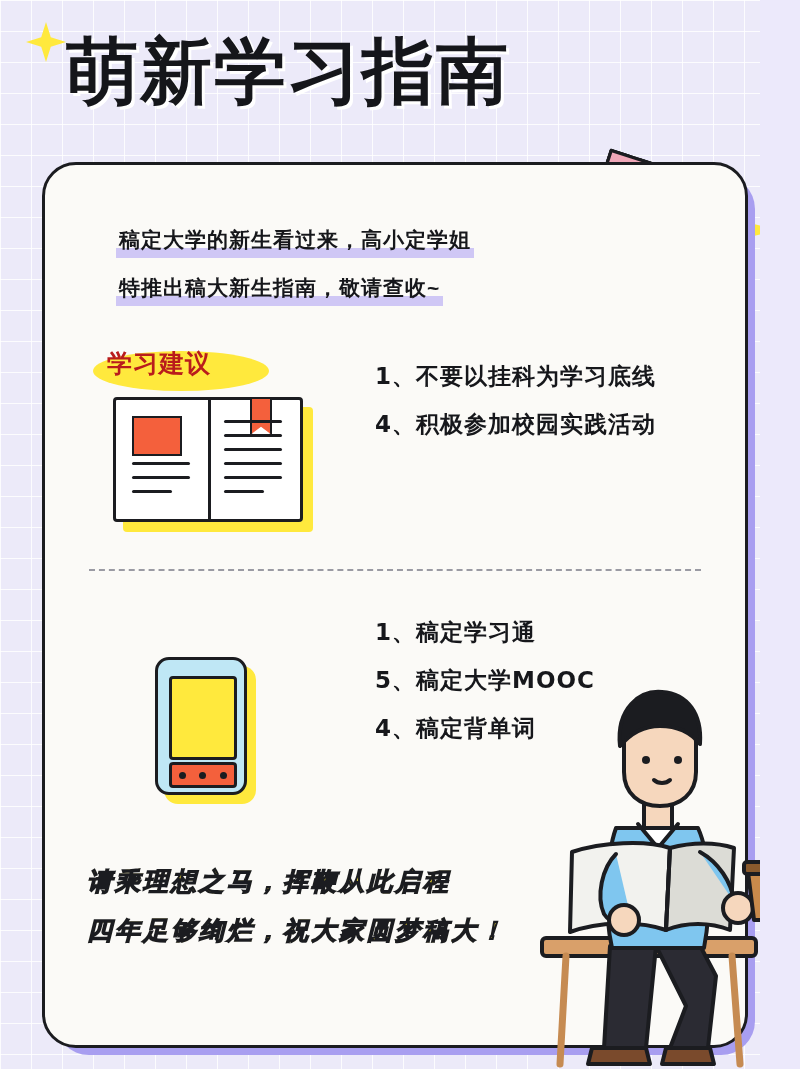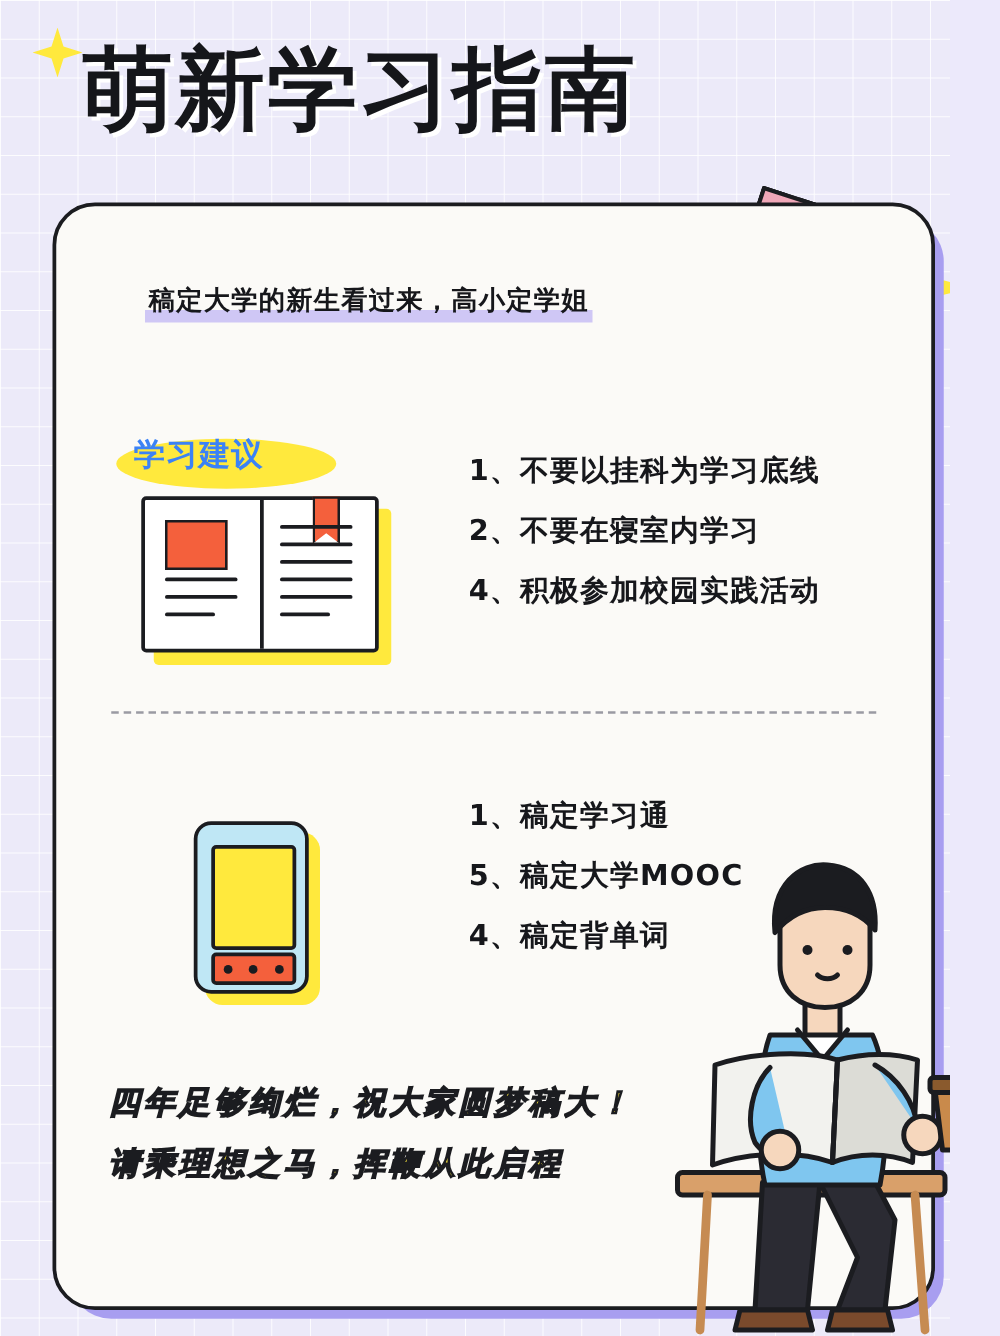--- a/index.html
+++ b/index.html
@@ -115,21 +115,21 @@
     width: 176px;
     height: 40px;
     background: #ffe93d;
     border-radius: 50%;
   }
   .pill-bg.wide { width: 226px; }
   .pill-text {
     position: relative;
     font-size: 25px;
     font-weight: bold;
-    color: #3b82f6;
+    color: #b91c1c;
     letter-spacing: 1px;
     white-space: nowrap;
     font-family: Liberation Serif, serif;
   }
 
   
   .list {
     position: absolute;
   }
   .list-item {
@@ -312,20 +312,21 @@
         <path d="M45 131 L63 131 L54 142 Z" fill="#1b1c20"></path>
         <path d="M30 8 L78 8 L78 22 L30 22 Z" fill="#f0a7b8"></path>
       </g>
     </svg>
   </div>
 
   <div class="card">
 
     <div class="intro">
       <div><span class="intro-line">稿定大学的新生看过来，高小定学姐</span></div>
+      <div><span class="intro-line">特推出稿大新生指南，敬请查收~</span></div>
     </div>
 
     <div class="pill-wrap" style="left:62px; top:182px;">
       <div class="pill-bg"></div>
       <div class="pill-text">学习建议</div>
     </div>
 
     <div class="book">
       <div class="shadow"></div>
       <div class="body">
@@ -339,48 +340,47 @@
         <div class="ln" style="left:108px; top:34px; width:58px;"></div>
         <div class="ln" style="left:108px; top:48px; width:58px;"></div>
         <div class="ln" style="left:108px; top:62px; width:58px;"></div>
         <div class="ln" style="left:108px; top:76px; width:58px;"></div>
         <div class="ln" style="left:108px; top:90px; width:40px;"></div>
       </div>
     </div>
 
     <div class="list" style="left:330px; top:196px;">
       <div class="list-item">1、不要以挂科为学习底线</div>
-      <div class="list-item">2、不要在寝室内学习</div>
       <div class="list-item">4、积极参加校园实践活动</div>
     </div>
 
     <div class="divider"></div>
 
 
     <div class="phone">
       <div class="shadow"></div>
       <div class="body">
         <div class="screen"></div>
         <div class="barrow">
           <div class="dot"></div>
             <div class="dot"></div>
             <div class="dot"></div>
         </div>
       </div>
     </div>
 
-    <div class="list" style="left:330px; top:452px;margin-top:20px;">
+    <div class="list" style="left:330px; top:452px;">
       <div class="list-item">1、稿定学习通</div>
       <div class="list-item">5、稿定大学MOOC</div>
       <div class="list-item">4、稿定背单词</div>
     </div>
 
     <div class="closing">
+      <div class="closing-line">请乘理想之马，挥鞭从此启程</div>
       <div class="closing-line">四年足够绚烂，祝大家圆梦稿大！</div>
-      <div class="closing-line">请乘理想之马，挥鞭从此启程</div>
     </div>
 
   </div>
 
   <div class="person">
     <svg viewBox="0 0 280 393" width="280" height="393">
       <g stroke="#1b1c20" stroke-width="4" stroke-linejoin="round" stroke-linecap="round" fill="none">
 
         <rect x="22" y="262" width="214" height="18" rx="4" fill="#d9a06a"></rect>
         <path d="M46 280 L40 388" stroke-width="7" stroke="#c68b52"></path>

